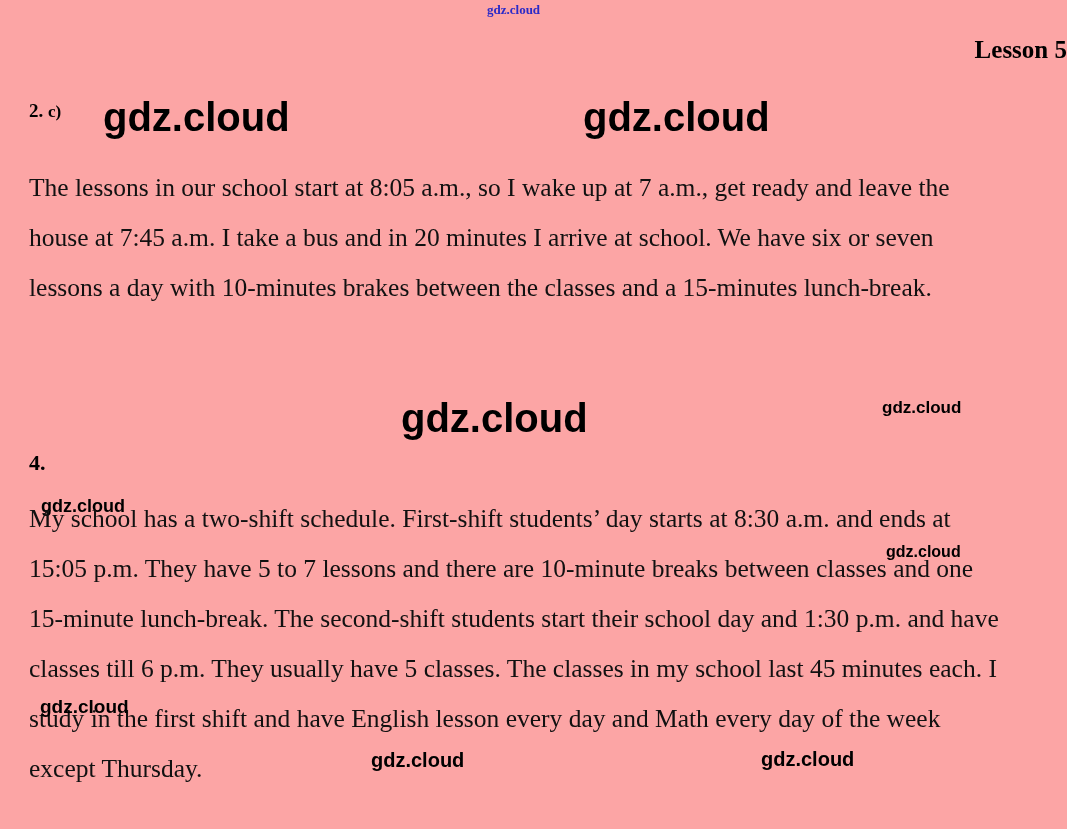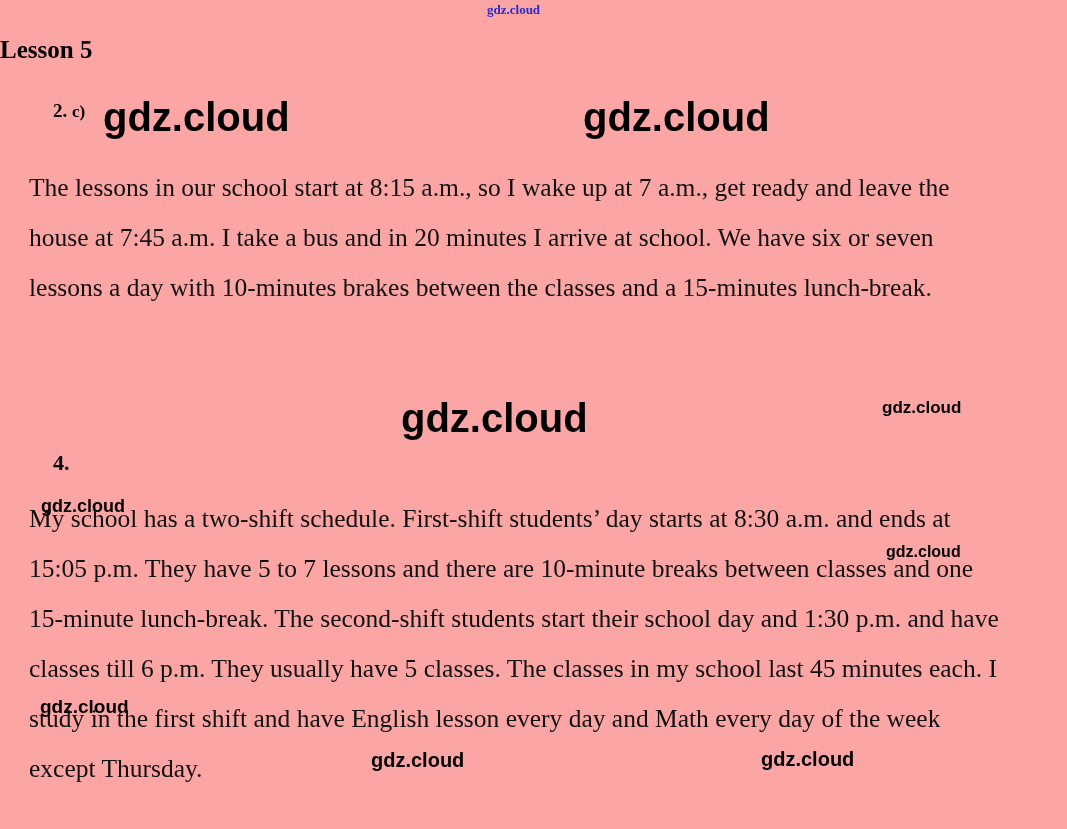--- a/index.html
+++ b/index.html
@@ -34,30 +34,29 @@
     color: #2a2ac8;
     font-size: 13px;
   }
 
   
   .page-title {
     position: absolute;
     left: 0;
     top: 36px;
     width: 1067px;
-    text-align: left;
+    text-align: right;
     font-family: "Liberation Serif", serif;
     font-weight: bold;
     font-size: 25px;
   }
   .task-num {
     position: absolute;
     font-family: "Liberation Serif", serif;
     font-weight: bold;
-    margin-left: 24px;
   }
   .para {
     position: absolute;
     font-family: "Liberation Serif", serif;
     font-size: 25.5px;
     line-height: 50px;
     color: #111111;
   }
   #para-2c {
     left: 29px;
@@ -90,21 +89,21 @@
 
   <div class="wm wm-top" style="left:487px; top:2px; font-size:13px;">gdz.cloud</div>
 
   <div class="page-title">Lesson 5</div>
 
   <div class="task-num" id="num-2c"><span>2.</span> <span class="letter">c)</span></div>
 
   <div class="wm" style="left:103px; top:95px; font-size:40px;">gdz.cloud</div>
   <div class="wm" style="left:583px; top:95px; font-size:40px;">gdz.cloud</div>
 
-  <div class="para" id="para-2c">The lessons in our school start at 8:15 a.m., so I wake up at 7 a.m., get ready and leave the house at 7:45 a.m. I take a bus and in 20 minutes I arrive at school. We have six or seven lessons a day with 10-minutes brakes between the classes and a 15-minutes lunch-break.</div>
+  <div class="para" id="para-2c">The lessons in our school start at 8:05 a.m., so I wake up at 7 a.m., get ready and leave the house at 7:45 a.m. I take a bus and in 20 minutes I arrive at school. We have six or seven lessons a day with 10-minutes brakes between the classes and a 15-minutes lunch-break.</div>
 
   <div class="wm" style="left:401px; top:396px; font-size:40px;">gdz.cloud</div>
   <div class="wm" style="left:882px; top:398px; font-size:17px;">gdz.cloud</div>
 
   <div class="task-num" id="num-4">4.</div>
 
   <div class="wm" style="left:41px; top:496px; font-size:18px;">gdz.cloud</div>
 
   <div class="para" id="para-4">My school has a two-shift schedule. First-shift students’ day starts at 8:30 a.m. and ends at 15:05 p.m. They have 5 to 7 lessons and there are 10-minute breaks between classes and one 15-minute lunch-break. The second-shift students start their school day and 1:30 p.m. and have classes till 6 p.m. They usually have 5 classes. The classes in my school last 45 minutes each. I study in the first shift and have English lesson every day and Math every day of the week except Thursday.</div>
 

